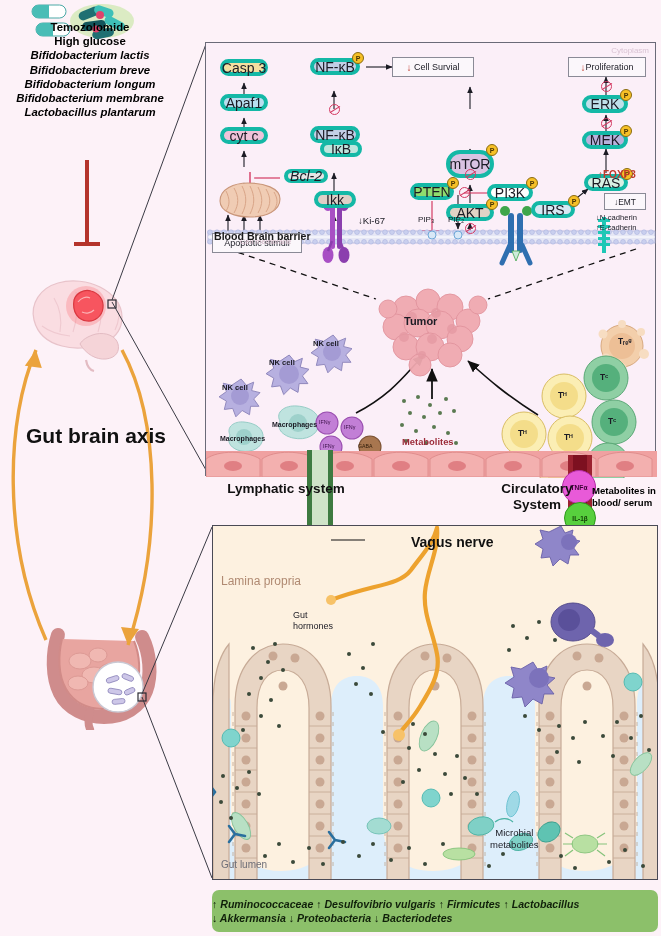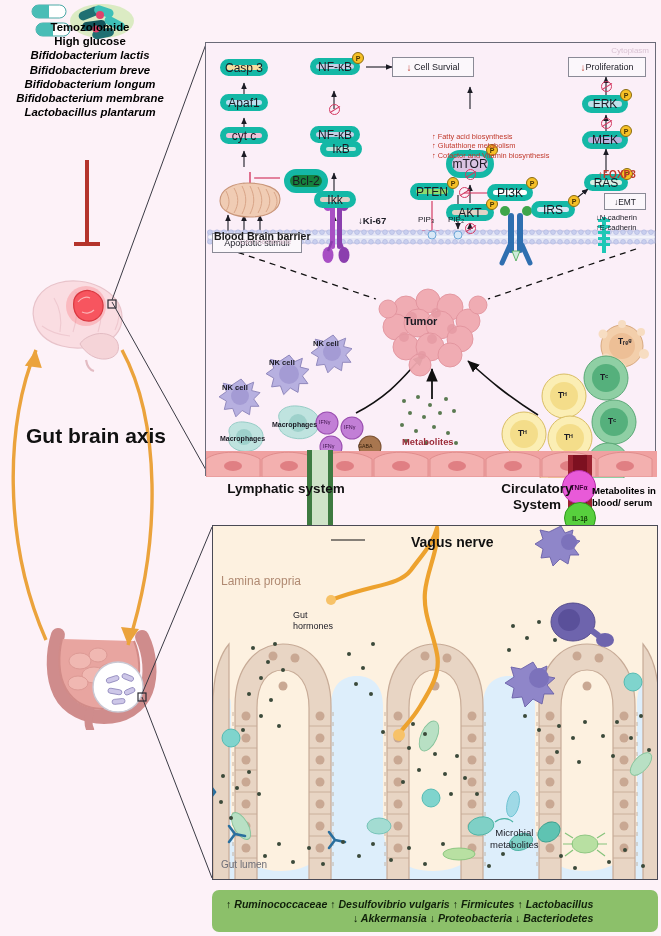--- a/index.html
+++ b/index.html
@@ -37,22 +37,22 @@
   
   #panel-pathway {
     left:205px; top:42px; width:451px; height:434px;
     background:#fbeff8; border:1.4px solid #6a6a78;
   }
   #cytoplasm-label { right:6px; top:3px; font-size:8px; color:#d9c3d3; }
   #cell-membrane-label { left:34px; top:194px; font-size:7.6px; color:#d5b9c9; }
   #blood-brain-label { left:8px; top:187px; font-size:10.6px; font-weight:bold; color:#1a1a1a; }
 
   .node {
-    position:absolute; border-radius:999px; border:6px solid #14b8a6;
-    font-size:12px; text-align:center; color:#1b1b24;
+    position:absolute; border-radius:999px; border:4px solid #14b8a6;
+    font-size:14px; text-align:center; color:#1b1b24;
     display:flex; align-items:center; justify-content:center;
     white-space:nowrap; font-weight:400;
   }
   .boxnode {
     position:absolute; border:1px solid #8a8a96; background:#fbf7fb;
     font-size:9px; color:#1b1b24; display:flex; align-items:center;
     justify-content:center; white-space:nowrap; padding:0 4px;
   }
   .ptag {
     position:absolute; width:12px; height:12px; border-radius:50%;
@@ -90,22 +90,22 @@
   #gut-hormones-label { left:80px; top:84px; font-size:9px; color:#1b1b24; line-height:11px; }
   #microbial-metab-label { left:277px; top:277px; font-size:9.5px; color:#1b1b24; line-height:11.5px; text-align:center;margin-top:24px; }
 
   
   #taxa-bar {
     left:212px; top:890px; width:446px; height:42px;
     background:#8cc06a; border-radius:7px;
     display:flex; align-items:center;
   }
   #taxa-bar .lines {
-    padding-left:14px; font-size:10.6px; font-weight:bold; font-style:italic;
-    color:#10200a; line-height:14.5px;text-align:right;
+    font-size:10.6px; font-weight:bold; font-style:italic;
+    color:#10200a; line-height:14.5px;
   }
 </style>
 </head>
 <body>
 
 <svg id="pills" class="abs" viewBox="0 0 120 44">
   <g>
     <rect x="2" y="4" width="34" height="13" rx="6.5" fill="#ffffff" stroke="#4aa9a6" stroke-width="1"></rect>
     <path d="M2 10.5a6.5 6.5 0 0 1 6.5-6.5H19v13H8.5A6.5 6.5 0 0 1 2 10.5z" fill="#49bdb6"></path>
     <rect x="6" y="22" width="34" height="13" rx="6.5" fill="#ffffff" stroke="#4aa9a6" stroke-width="1"></rect>
@@ -418,21 +418,21 @@
     <path d="M430 206 L282 256" stroke="#111" stroke-width="1.3" stroke-dasharray="6 5" fill="none"></path>
 
     <path d="M150 370 C188 350 200 330 218 312" stroke="#111" stroke-width="1.6" fill="none" marker-end="url(#arB)"></path>
     <path d="M332 372 C300 352 282 336 262 318" stroke="#111" stroke-width="1.6" fill="none" marker-end="url(#arB)"></path>
     <line x1="226" y1="356" x2="226" y2="326" stroke="#111" stroke-width="1.8" marker-end="url(#arB)"></line>
   </svg>
 
   <div class="node" style="left:14px;  top:16px;  width:48px; height:17px; background:#f5dfa0;">Casp 3</div>
   <div class="node" style="left:14px;  top:51px;  width:48px; height:17px; background:#b9dff0;">Apaf1</div>
   <div class="node" style="left:14px;  top:84px;  width:48px; height:17px; background:#efc3d9;">cyt c</div>
-  <div class="node" style="left:78px;  top:126px; width:44px; height:24px; background:#15803d;">Bcl-2</div>
+  <div class="node" style="left:78px;  top:126px; width:44px; height:14px; background:#e5e5e5;font-style:italic;">Bcl-2</div>
   <div class="boxnode" style="left:6px; top:190px; width:90px; height:20px;">Apoptotic stimuli</div>
 
   <div class="node" style="left:104px; top:15px;  width:50px; height:17px; background:#c3cfe6;">NF-κB</div>
   <div class="ptag" style="left:146px; top:9px;">P</div>
   <div class="inhib" style="left:123px; top:61px;"></div>
 
   <div class="node" style="left:104px; top:83px;  width:50px; height:17px; background:#c3cfe6;">NF-κB</div>
   <div class="node" style="left:114px; top:98px;  width:42px; height:16px; background:#bfe6de;">IκB</div>
   <div class="node" style="left:108px; top:148px; width:42px; height:17px; background:#dfcfc6;">Ikk</div>
 
@@ -472,32 +472,27 @@
   <div class="boxnode" style="left:362px; top:14px; width:78px; height:20px;">
     <span class="redtext" style="font-size:10px;">↓</span>
       <span>Proliferation</span>
   </div>
 
   <div class="boxnode" style="left:398px; top:150px; width:42px; height:17px; font-size:8.4px;">
     <span style="color:#1b1b24;">↓</span>
       <span>EMT</span>
   </div>
 
-  <div class="lbl" style="left:152px; top:172px; font-size:9.6px; font-weight:bold;">↓Ki-67</div>
+  <div class="lbl" style="left:152px; top:172px; font-size:9.6px; font-weight:normal;">↓Ki-67</div>
   <div class="lbl" style="left:212px; top:172px;">PIP₃</div>
   <div class="lbl" style="left:242px; top:172px;">PIP₂</div>
   <div class="lbl" style="left:392px; top:126px; font-size:10px; font-weight:bold; color:#c0392b;">↑FOXP3</div>
   <div class="lbl" style="left:390px; top:170px; font-size:7.6px;">↓N-cadherin</div>
   <div class="lbl" style="left:390px; top:180px; font-size:7.6px;">↑E-cadherin</div>
 
-  <div class="abs" style="left:226px; top:89px; font-size:7.4px; color:#1b1b24; line-height:9.4px;">
-    <div style="color:#c0392b;">↑ Fatty acid biosynthesis</div>
-    <div style="color:#c0392b;">↑ Glutathione metabolism</div>
-    <div style="color:#c0392b;">↑ Cofactor and Vitamin biosynthesis</div>
-  </div>
 
   <div class="abs" id="cell-membrane-label">Cell membrane</div>
 
   <svg class="abs" style="left:170px; top:244px;" width="120" height="90" viewBox="0 0 120 90">
     <g fill="#f0a9b0" stroke="#e08f99" stroke-width="0.9" opacity="0.95">
       <circle cx="30" cy="22" r="13"></circle>
         <circle cx="52" cy="14" r="12"></circle>
         <circle cx="74" cy="20" r="13"></circle>
       <circle cx="92" cy="34" r="12"></circle>
         <circle cx="20" cy="40" r="13"></circle>

